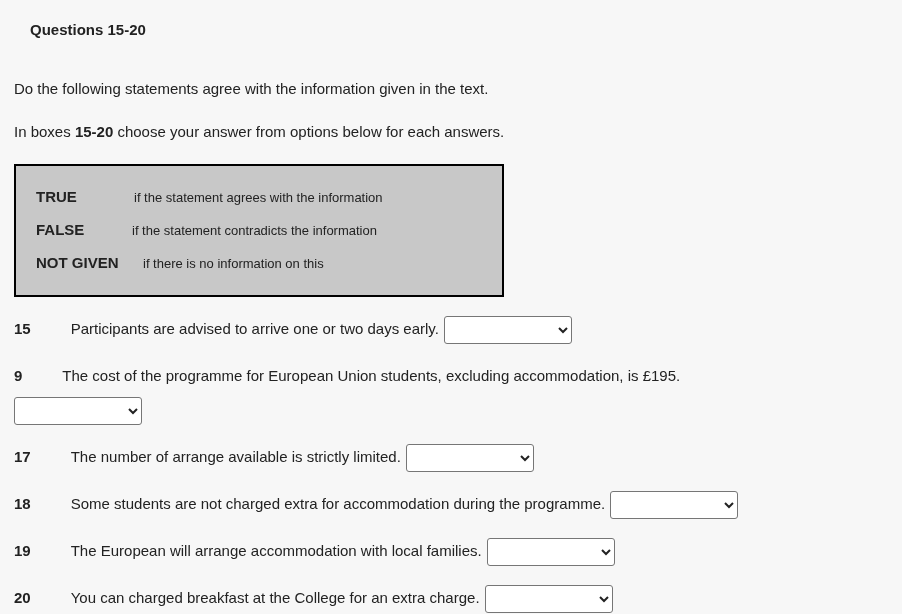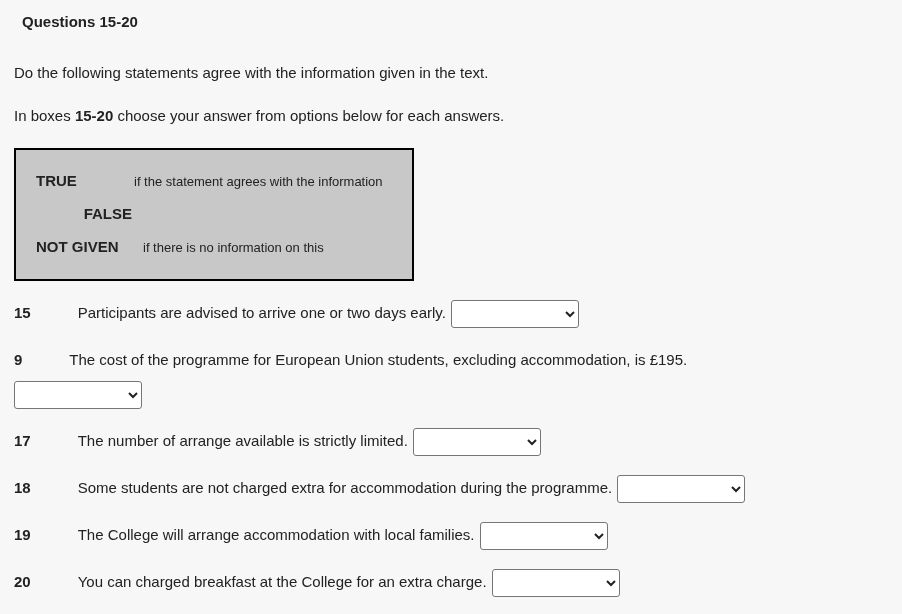--- a/index.html
+++ b/index.html
@@ -16,65 +16,65 @@
     overflow: hidden;
   }
   .page {
     padding: 0 14px;
     box-sizing: border-box;
     width: 902px;
   }
   .heading {
     font-weight: bold;
     font-size: 15px;
-    margin: 8px;
+    margin: 16px;
     padding-top: 4px;
     line-height: 20px;
   }
   .para {
     margin: 0;
     padding-top: 23px;
     font-size: 15px;
     line-height: 20px;
   }
   .para b { font-weight: bold; }
 
   .optbox {
     margin-top: 22px;
-    width: 400px;
+    width: 490px;
     box-sizing: border-box;
     background: #c8c8c8;
     border: 2px solid #000;
     padding: 14px 20px 16px 20px;
   }
   .optrow {
     display: flex;
     align-items: baseline;
     padding: 8px 0;
   }
   .optlabel {
     font-weight: bold;
     font-size: 15px;
     min-width: 0;
   }
   .optlabel.w-true { width: 98px; }
-  .optlabel.w-false { width: 96px; text-align: right; }
+  .optlabel.w-false { width: 96px; }
   .optlabel.w-ng { width: 107px; }
   .optdesc {
     font-size: 13px;
   }
 
   .qrow {
     padding-top: 18px;
     line-height: 28px;
     font-size: 15px;
   }
   .qnum {
     font-weight: bold;
-    margin-right: 15px;
+    margin-right: 8px;
   }
   .qtext {
     font-size: 15px;
     margin-left: 32px;
   }
   select.answer {
     font-family: "Liberation Sans", sans-serif;
     font-size: 14px;
     height: 28px;
     vertical-align: middle;
@@ -108,20 +108,21 @@
 
   <div class="para"><span>In boxes </span><b>15-20</b><span> choose your answer from options below for each answers.</span></div>
 
   <div class="optbox">
     <div class="optrow">
       <span class="optlabel w-true">TRUE</span>
       <span class="optdesc">if the statement agrees with the information</span>
     </div>
     <div class="optrow">
       <span class="optlabel w-false">FALSE</span>
+      <span class="optdesc">if the statement contradicts the information</span>
     </div>
     <div class="optrow">
       <span class="optlabel w-ng">NOT GIVEN</span>
       <span class="optdesc">if there is no information on this</span>
     </div>
   </div>
 
   <div class="qrow">
     <span class="qnum">15</span><span class="qtext">Participants are advised to arrive one or two days early.</span><select class="answer w1"><option value=""></option><option value="TRUE">TRUE</option><option value="FALSE">FALSE</option><option value="NOT GIVEN">NOT GIVEN</option></select>
   </div>
@@ -133,20 +134,20 @@
 
   <div class="qrow">
     <span class="qnum">17</span><span class="qtext">The number of arrange available is strictly limited.</span><select class="answer w3"><option value=""></option><option value="TRUE">TRUE</option><option value="FALSE">FALSE</option><option value="NOT GIVEN">NOT GIVEN</option></select>
   </div>
 
   <div class="qrow">
     <span class="qnum">18</span><span class="qtext">Some students are not charged extra for accommodation during the programme.</span><select class="answer w4"><option value=""></option><option value="TRUE">TRUE</option><option value="FALSE">FALSE</option><option value="NOT GIVEN">NOT GIVEN</option></select>
   </div>
 
   <div class="qrow">
-    <span class="qnum">19</span><span class="qtext">The College will arrange accommodation with local families.</span><select class="answer w5"><option value=""></option><option value="TRUE">TRUE</option><option value="FALSE">FALSE</option><option value="NOT GIVEN">NOT GIVEN</option></select>
+    <span class="qnum">19</span><span class="qtext">The European will arrange accommodation with local families.</span><select class="answer w5"><option value=""></option><option value="TRUE">TRUE</option><option value="FALSE">FALSE</option><option value="NOT GIVEN">NOT GIVEN</option></select>
   </div>
 
   <div class="qrow">
     <span class="qnum">20</span><span class="qtext">You can charged breakfast at the College for an extra charge.</span><select class="answer w6"><option value=""></option><option value="TRUE">TRUE</option><option value="FALSE">FALSE</option><option value="NOT GIVEN">NOT GIVEN</option></select>
   </div>
 
 </div>
 
 </body></html>

